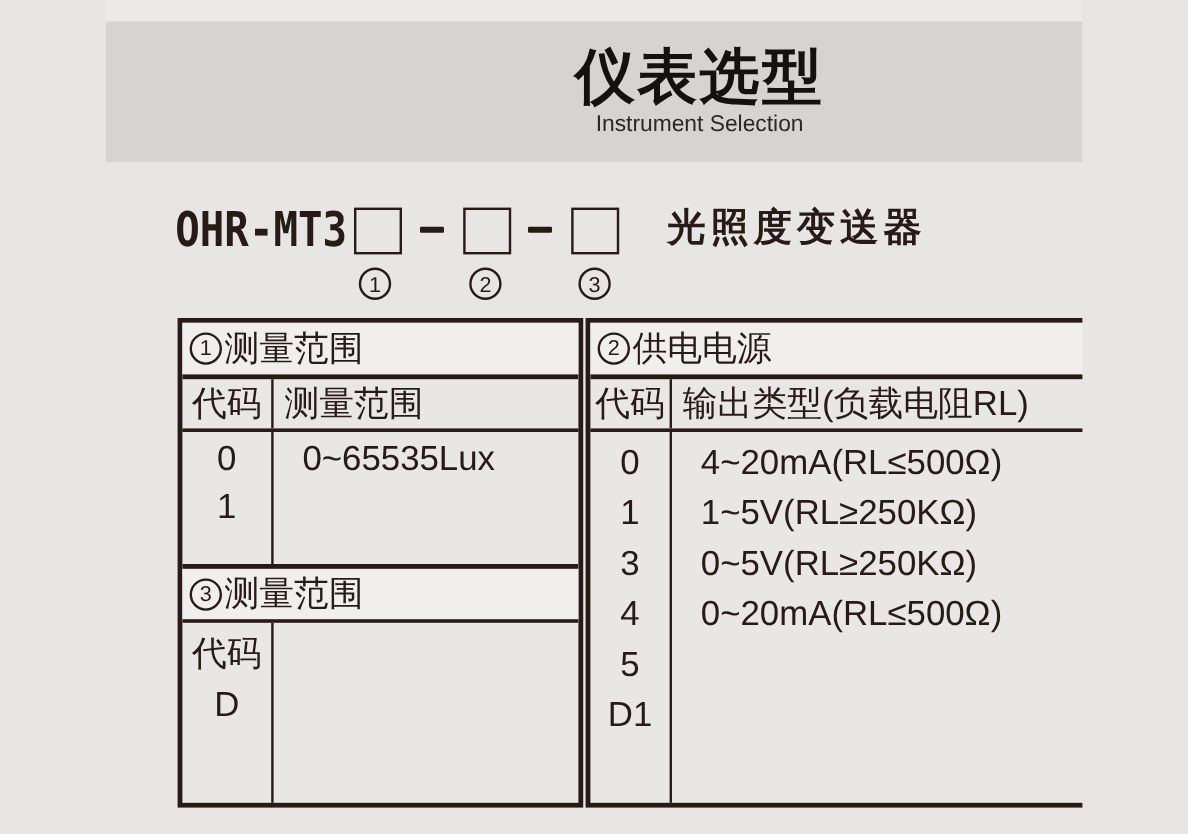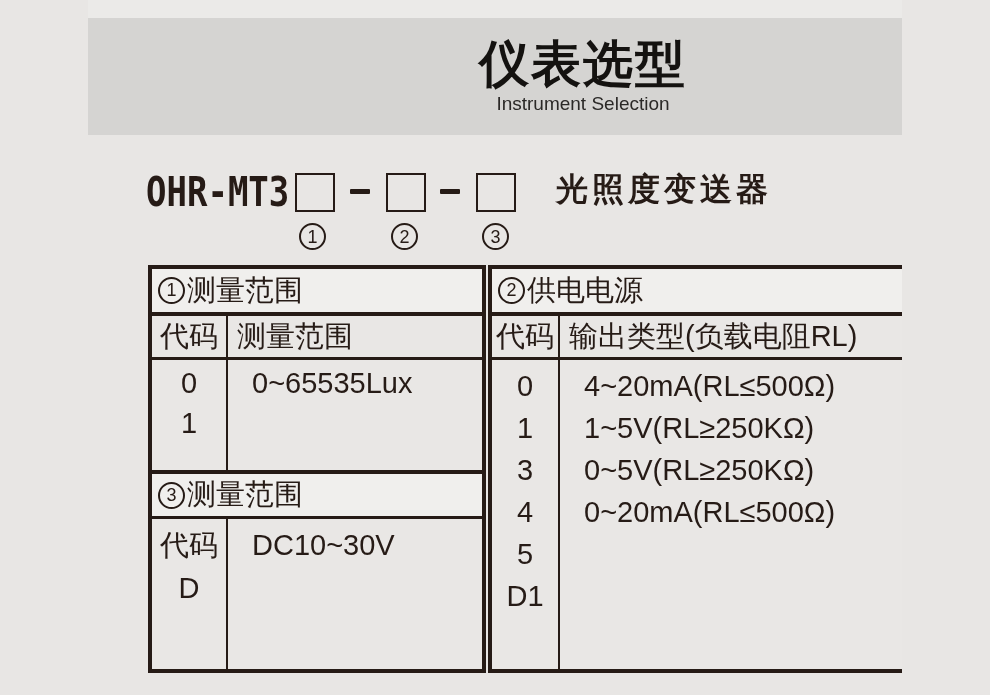--- a/index.html
+++ b/index.html
@@ -219,21 +219,20 @@
       <span class="badge">3</span>
       <span>测量范围</span>
     </div>
 
     <div class="data-area pa">
       <div class="col-code">
         <div class="line hline">代码</div>
         <div class="line">D</div>
       </div>
       <div class="col-val">
-        <div class="line">DC10~30V</div>
       </div>
     </div>
 
   </div>
 
   <div class="tbl tbl-right">
 
     <div class="sec-header">
       <span class="badge">2</span>
       <span>供电电源</span>

